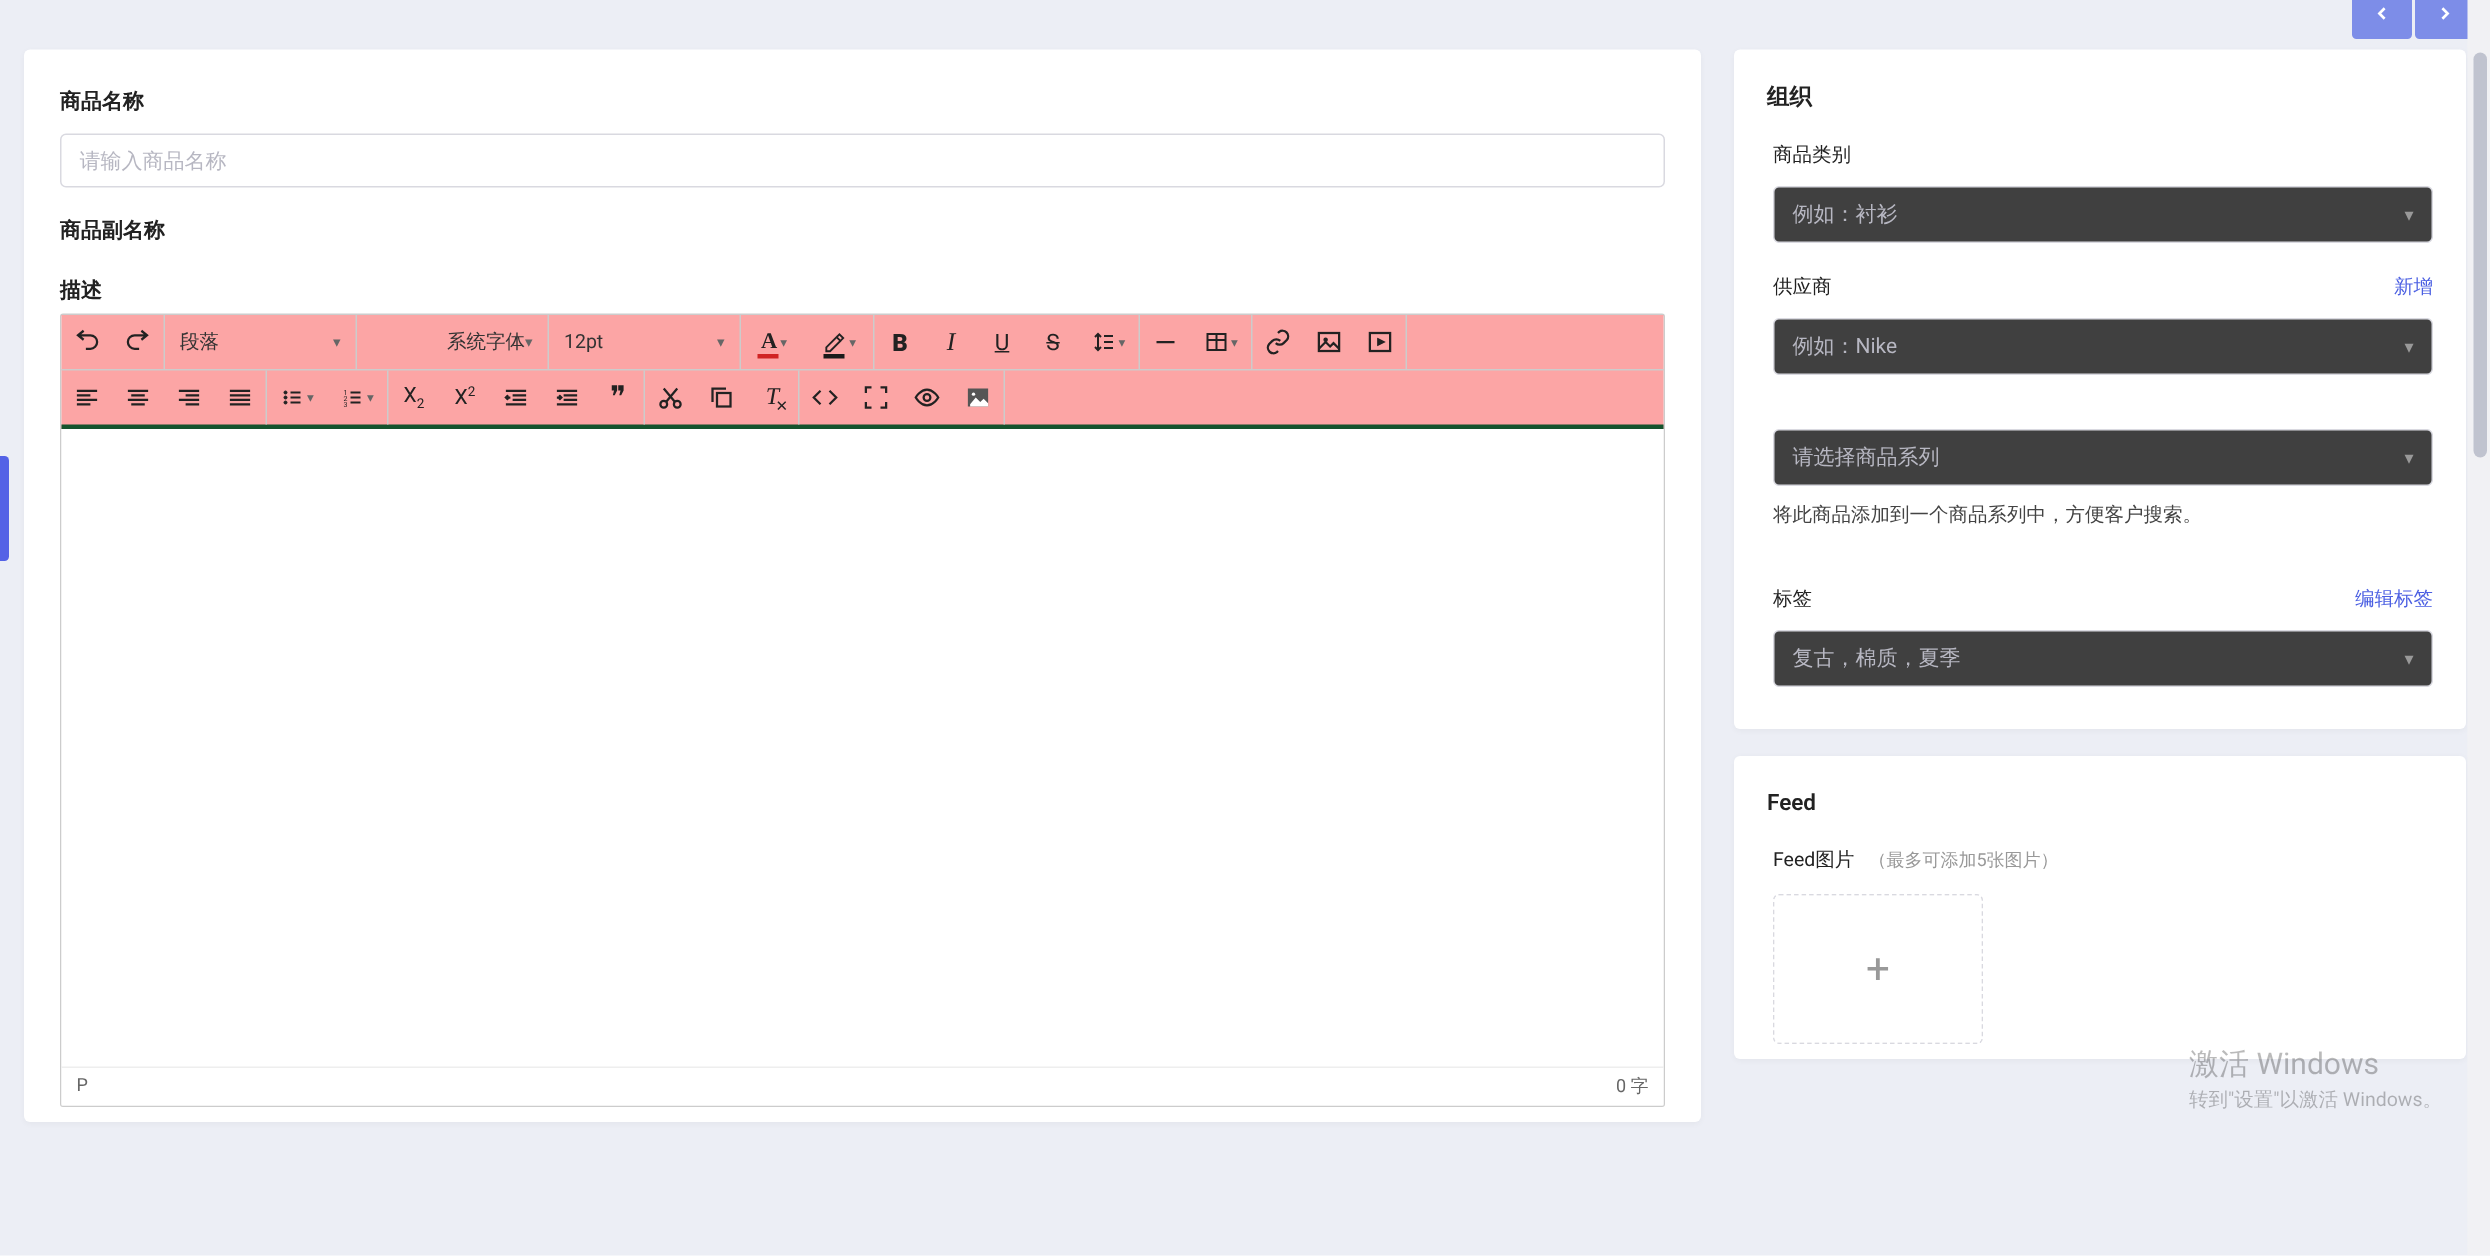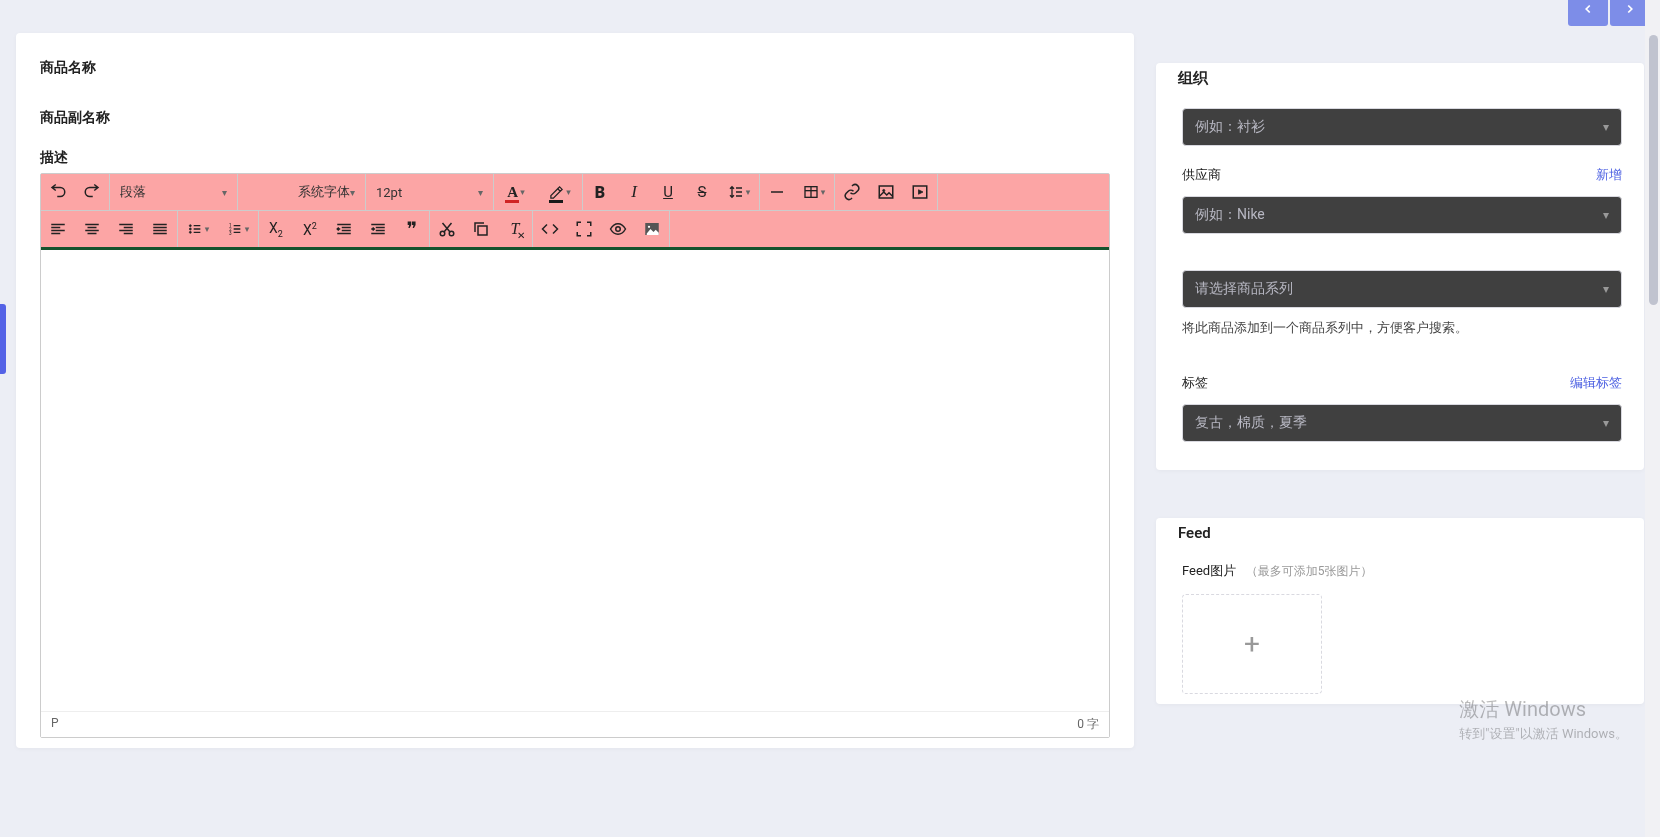--- a/index.html
+++ b/index.html
@@ -30,23 +30,22 @@
     }
     .right-panel {
       width: 488px;
       display: flex;
       flex-direction: column;
       gap: 18px;
     }
     .right-card {
       background: #fff;
       border-radius: 4px;
-      padding: 6px 22px 28px;
+      padding: 22px 22px 28px;
       box-shadow: 0 1px 4px rgba(0,0,0,0.04);
-      margin-top: 30px;
     }
     .form-group { margin-bottom: 20px; }
     .form-label {
       font-size: 14px;
       font-weight: 600;
       color: #222;
       margin-bottom: 12px;
       display: block;
     }
     .form-label-small {
@@ -282,20 +281,21 @@
       </svg>
   </div>
 </div>
 
 <div class="container">
 
   <div class="left-panel">
 
     <div class="form-group">
       <label class="form-label">商品名称</label>
+      <input type="text" class="text-input" placeholder="请输入商品名称" style="">
     </div>
 
     <div class="form-group" style="margin-bottom:10px;">
       <label class="form-label">商品副名称</label>
     </div>
 
     <label class="form-label" style="margin-bottom:6px;">描述</label>
 
     <div class="editor-wrapper">
       <div class="editor-toolbar">
@@ -514,20 +514,21 @@
       </div>
     </div>
   </div>
 
   <div class="right-panel">
     <div class="right-card">
       <div class="card-title">组织</div>
 
       <div class="sub-indent">
         <div class="form-group">
+          <label class="form-label-small">商品类别</label>
           <div class="select-input">
             <span>例如：衬衫</span>
             <span class="chevron">▾</span>
           </div>
         </div>
 
         <div class="form-group">
           <div class="label-row">
             <label class="form-label-small">供应商</label>
             <span class="link-action">新增</span>

